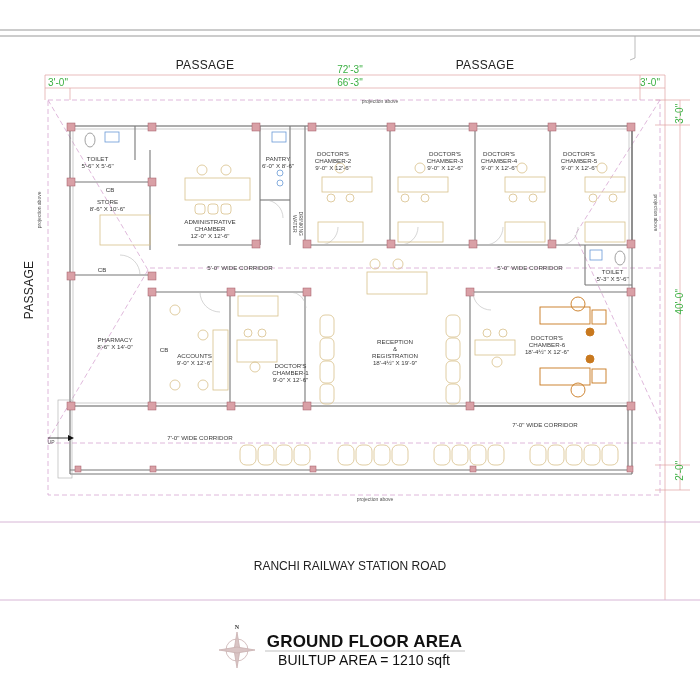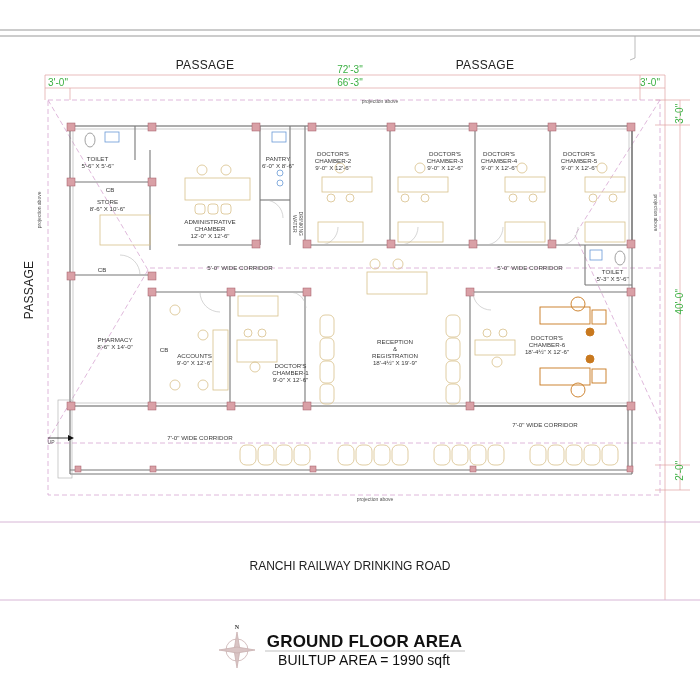--- a/index.html
+++ b/index.html
@@ -306,16 +306,16 @@
 <div class="lbl room" style="left:155px;top:346px;width:18px;">CB</div>
 <div class="lbl room" style="left:172px;top:352px;width:45px;"><span>ACCOUNTS</span><br><span>9'-0" X 12'-6"</span></div>
 <div class="lbl room" style="left:268px;top:362px;width:45px;"><span>DOCTOR'S
 CHAMBER-1</span><br><span>9'-0" X 12'-6"</span></div>
 <div class="lbl room" style="left:365px;top:338px;width:60px;"><span>RECEPTION
 &amp;
 REGISTRATION</span><br><span>18'-4½" X 19'-9"</span></div>
 <div class="lbl room" style="left:522px;top:334px;width:50px;"><span>DOCTOR'S
 CHAMBER-6</span><br><span>18'-4½" X 12'-6"</span></div>
 
-<div class="lbl" style="left:200px;top:560px;width:300px;font-size:12px;color:#222;">RANCHI RAILWAY DRINKING ROAD</div>
+<div class="lbl" style="left:200px;top:560px;width:300px;font-size:12px;color:#222;">RANCHI RAILWAY STATION ROAD</div>
 <div class="lbl" style="left:231px;top:624px;width:12px;font-size:6px;font-family:'Liberation Serif', serif;font-weight:bold;">N</div>
 <div class="lbl title" style="left:262px;top:632px;width:205px;">GROUND FLOOR AREA</div>
-<div class="lbl sub" style="left:264px;top:652px;width:200px;">BUILTUP AREA = 1990 sqft</div>
+<div class="lbl sub" style="left:264px;top:652px;width:200px;">BUILTUP AREA = 1210 sqft</div>
 
 </body></html>

